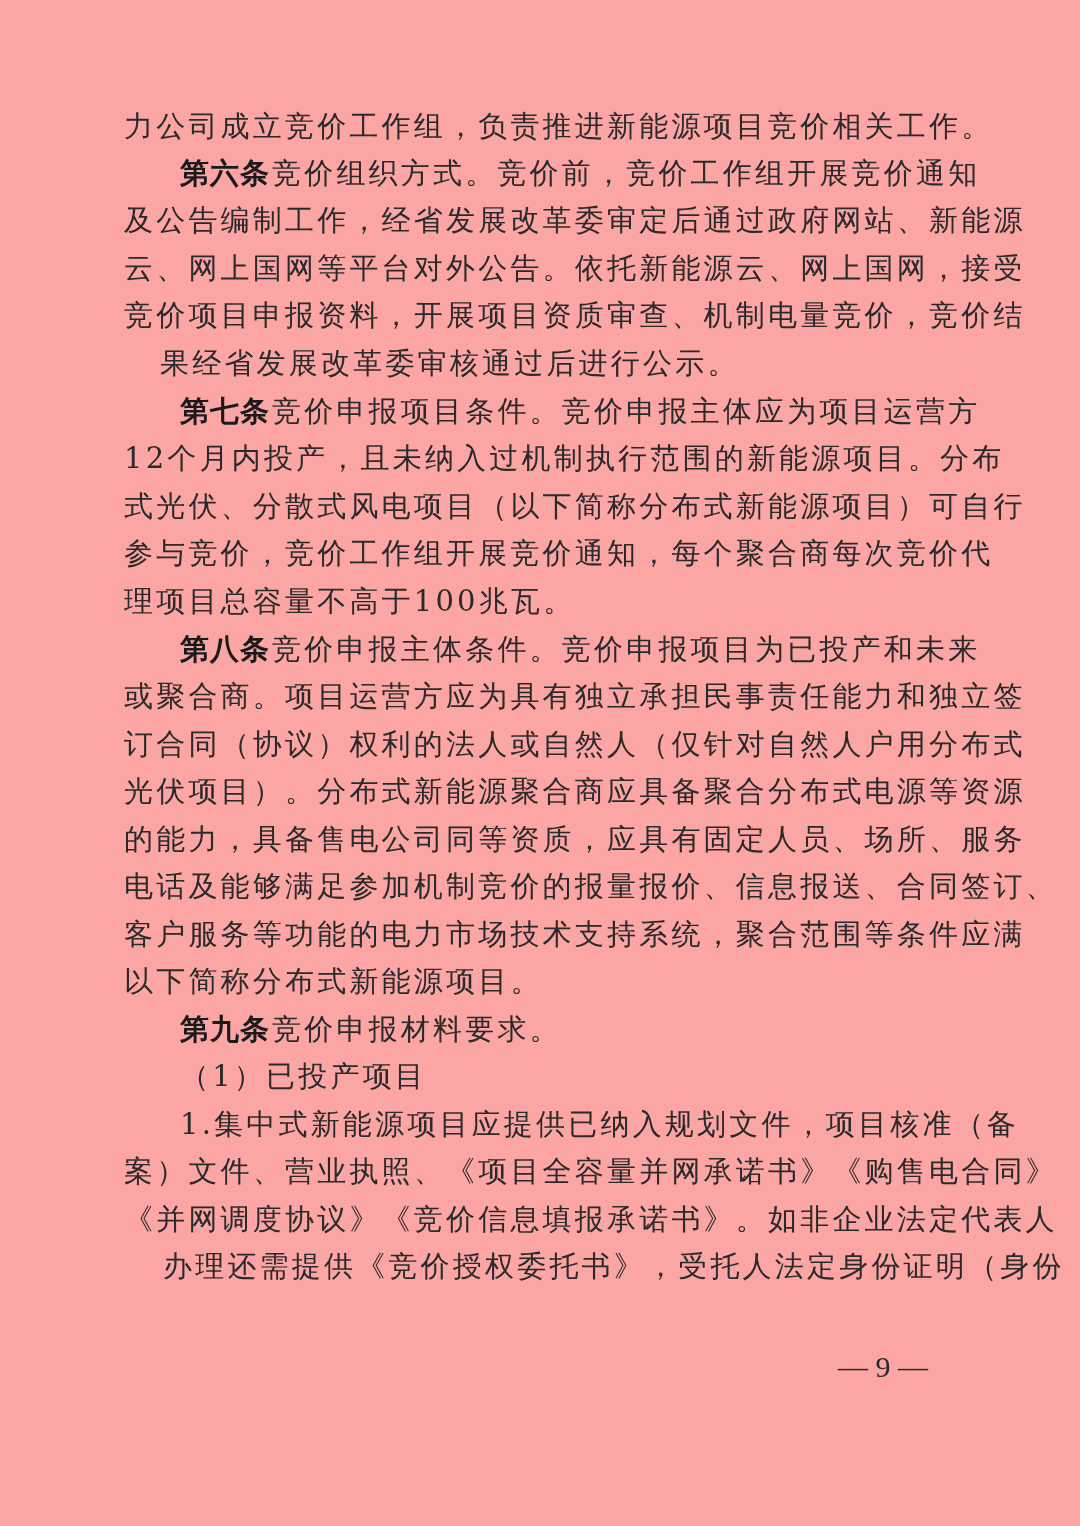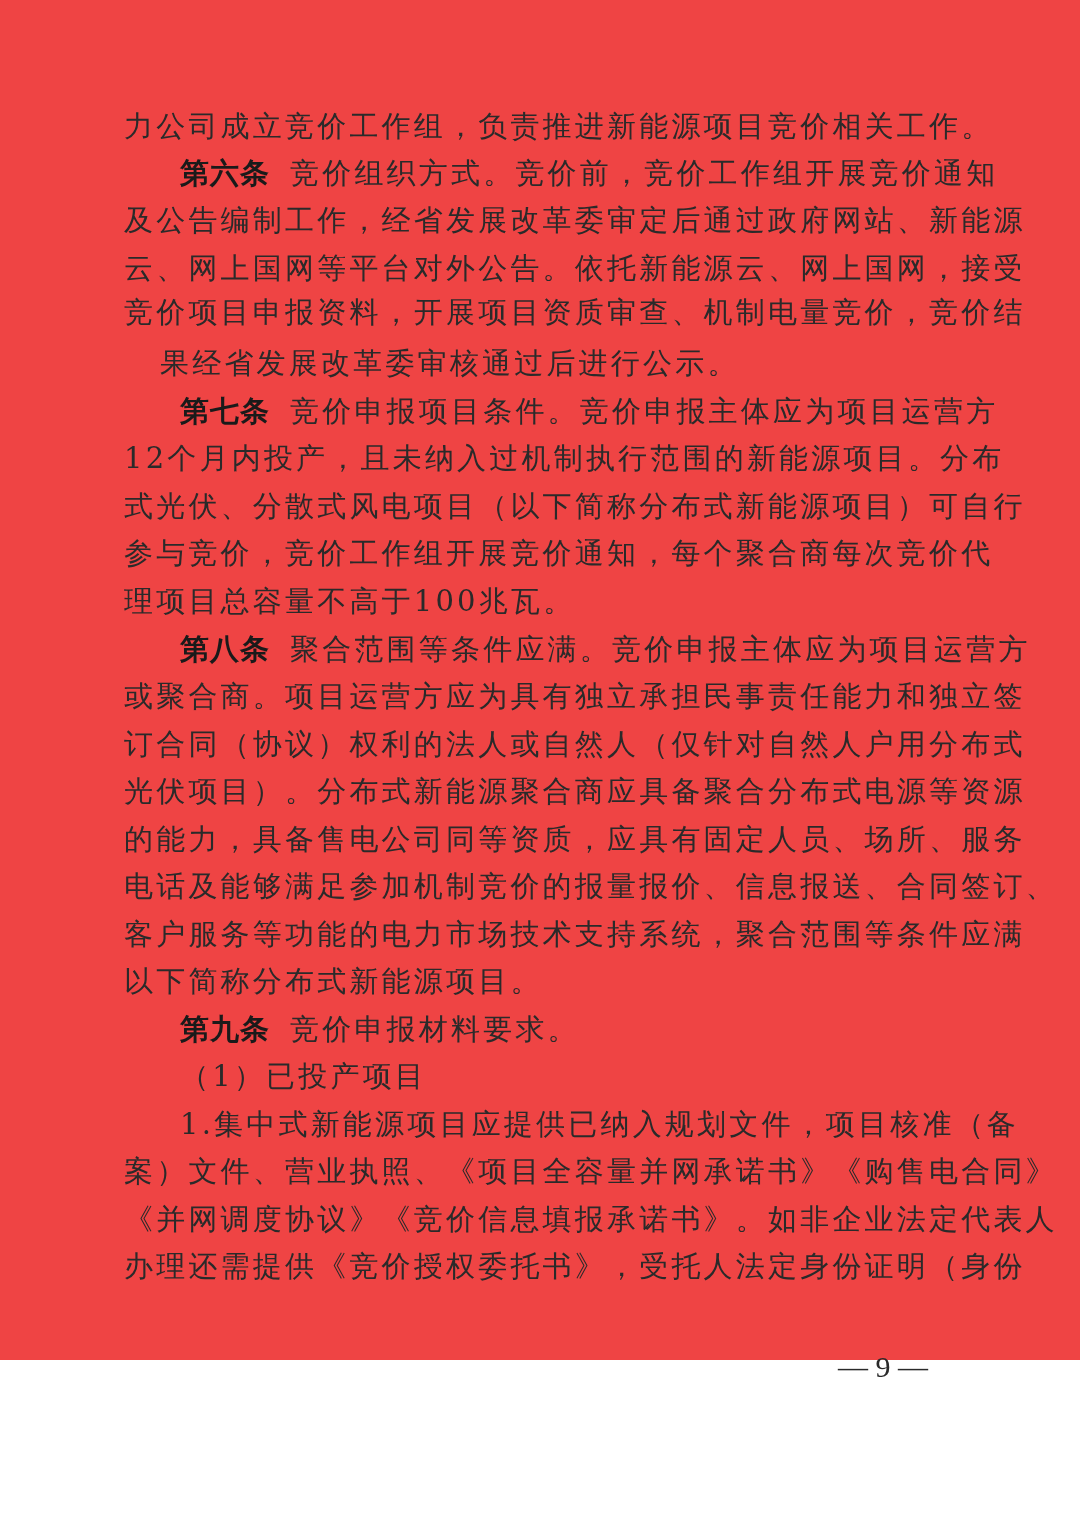--- a/index.html
+++ b/index.html
@@ -1,51 +1,51 @@
 <!DOCTYPE html>
 <html><head>
 <meta charset="utf-8">
 <style>
   html, body { margin: 0; padding: 0; background: #ffffff; }
   body { width: 1080px; height: 1526px; position: relative; overflow: hidden;
          font-family: "DejaVu Serif", "Liberation Serif", serif; color: #2a2a2a; }
-  .page { position: absolute; left: 0; top: 0; width: 1080px; height: 1360px; background: #ef4444; }
+  .page { position: absolute; left: 0; top: 0; width: 1080px; height: 1526px; background: #fca5a5; }
   .line { position: absolute; left: 124px; width: 810px; font-size: 29px; line-height: 36px;
           white-space: nowrap; letter-spacing: 3.2px; text-align: justify; text-align-last: justify; }
   .line.short { text-align-last: left; }
   .indent { left: 180px; width: 754px; }
-  .bold { font-family: Liberation Mono, monospace; font-weight: bold; letter-spacing: 1px; margin-right: 20px; color: #1a1a1a; }
+  .bold { font-family: Liberation Mono, monospace; font-weight: bold; letter-spacing: 1px; margin-right: 2px; color: #1a1a1a; }
   .pagenum { position: absolute; left: 838px; top: 1349px; font-size: 30px; line-height: 36px;
              font-family: "Liberation Serif", serif; color: #2a2a2a; white-space: nowrap; }
 </style>
 </head>
 <body>
 
 <div class="page">
   <div id="lines">
       <div class="line short" style="top: 108px;"><span>力公司成立竞价工作组，负责推进新能源项目竞价相关工作。</span></div>
       <div class="line indent" style="top: 155px;"><span class="bold">第六条</span><span>竞价组织方式。竞价前，竞价工作组开展竞价通知</span></div>
       <div class="line" style="top: 202px;"><span>及公告编制工作，经省发展改革委审定后通过政府网站、新能源</span></div>
       <div class="line" style="top: 250px;"><span>云、网上国网等平台对外公告。依托新能源云、网上国网，接受</span></div>
-      <div class="line" style="top: 297px; font-family: Liberation Mono, monospace;"><span>竞价项目申报资料，开展项目资质审查、机制电量竞价，竞价结</span></div>
+      <div class="line" style="top: 297px;"><span>竞价项目申报资料，开展项目资质审查、机制电量竞价，竞价结</span></div>
       <div class="line short" style="top: 345px; margin-left: 36px;"><span>果经省发展改革委审核通过后进行公示。</span></div>
       <div class="line indent" style="top: 393px;"><span class="bold">第七条</span><span>竞价申报项目条件。竞价申报主体应为项目运营方</span></div>
       <div class="line" style="top: 440px;"><span>12个月内投产，且未纳入过机制执行范围的新能源项目。分布</span></div>
       <div class="line" style="top: 488px;"><span>式光伏、分散式风电项目（以下简称分布式新能源项目）可自行</span></div>
       <div class="line" style="top: 535px;"><span>参与竞价，竞价工作组开展竞价通知，每个聚合商每次竞价代</span></div>
       <div class="line short" style="top: 583px;"><span>理项目总容量不高于100兆瓦。</span></div>
-      <div class="line indent" style="top: 631px;"><span class="bold">第八条</span><span>聚合范围等条件应满。竞价申报主体应为项目运营方</span></div>
+      <div class="line indent" style="top: 631px;"><span class="bold">第八条</span><span>竞价申报主体条件。竞价申报项目为已投产和未来</span></div>
       <div class="line" style="top: 678px;"><span>或聚合商。项目运营方应为具有独立承担民事责任能力和独立签</span></div>
       <div class="line" style="top: 726px;"><span>订合同（协议）权利的法人或自然人（仅针对自然人户用分布式</span></div>
       <div class="line" style="top: 773px;"><span>光伏项目）。分布式新能源聚合商应具备聚合分布式电源等资源</span></div>
       <div class="line" style="top: 821px;"><span>的能力，具备售电公司同等资质，应具有固定人员、场所、服务</span></div>
       <div class="line" style="top: 868px;"><span>电话及能够满足参加机制竞价的报量报价、信息报送、合同签订、</span></div>
       <div class="line" style="top: 916px;"><span>客户服务等功能的电力市场技术支持系统，聚合范围等条件应满</span></div>
       <div class="line short" style="top: 963px;"><span>以下简称分布式新能源项目。</span></div>
       <div class="line indent short" style="top: 1011px;"><span class="bold">第九条</span><span>竞价申报材料要求。</span></div>
       <div class="line indent short" style="top: 1058px;"><span>（1）已投产项目</span></div>
       <div class="line indent" style="top: 1106px;"><span>1.集中式新能源项目应提供已纳入规划文件，项目核准（备</span></div>
       <div class="line" style="top: 1153px;"><span>案）文件、营业执照、《项目全容量并网承诺书》《购售电合同》</span></div>
       <div class="line" style="top: 1201px;"><span>《并网调度协议》《竞价信息填报承诺书》。如非企业法定代表人</span></div>
-      <div class="line" style="top: 1248px;"><span>办理还需提供《竞价授权委托书》，受托人法定身份证明（身份</span></div>
+      <div class="line" style="top: 1248px; margin-left: 39px;"><span>办理还需提供《竞价授权委托书》，受托人法定身份证明（身份</span></div>
     </div>
   <div class="pagenum">— 9 —</div>
 </div>
 
 </body></html>

